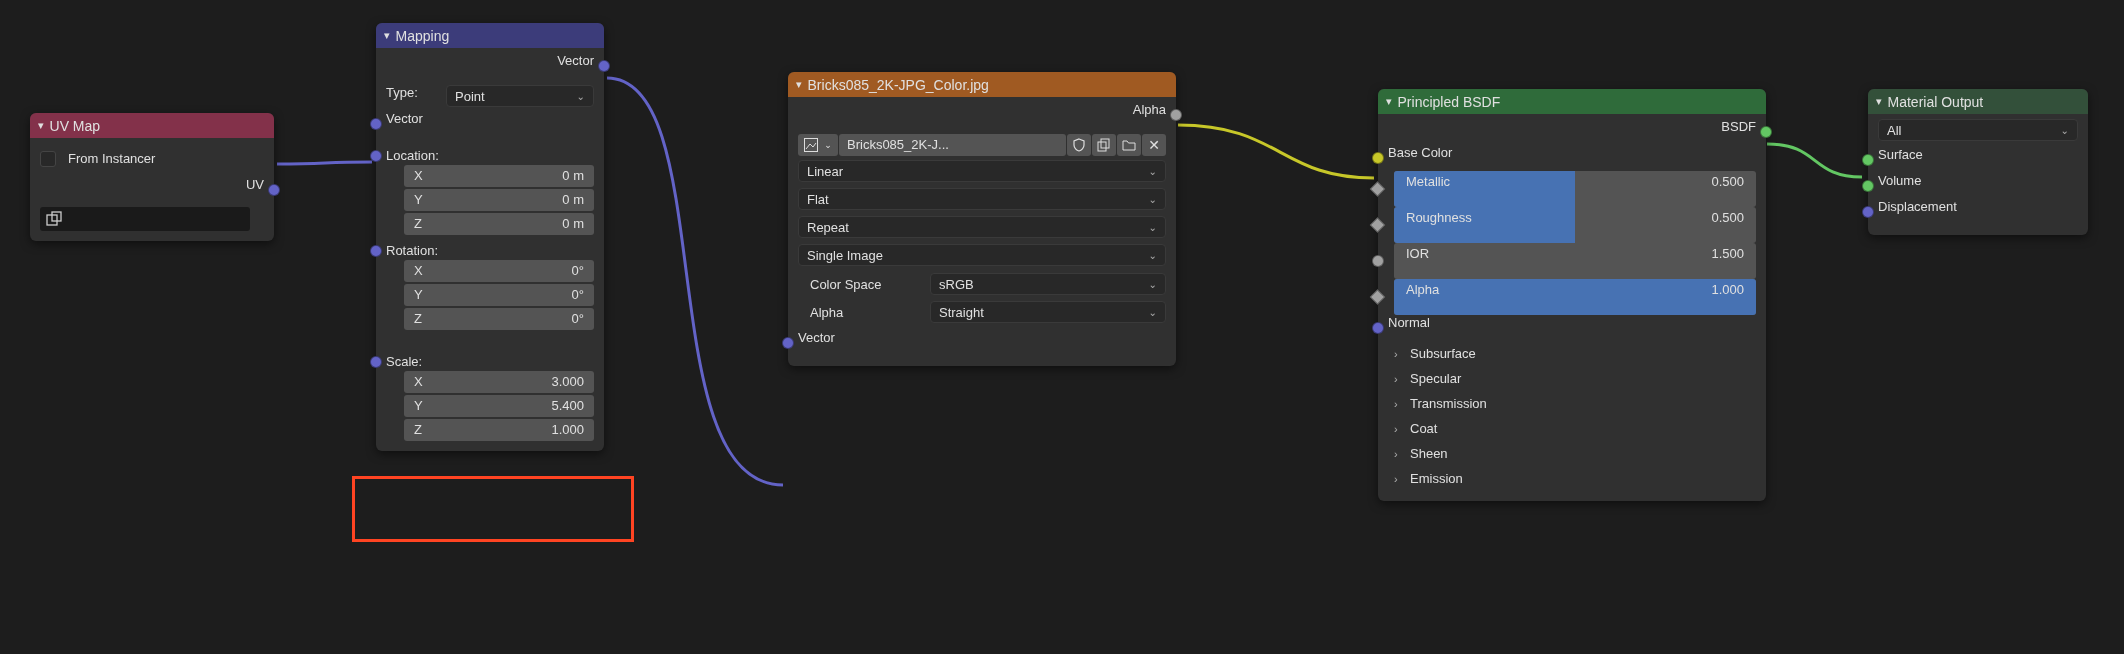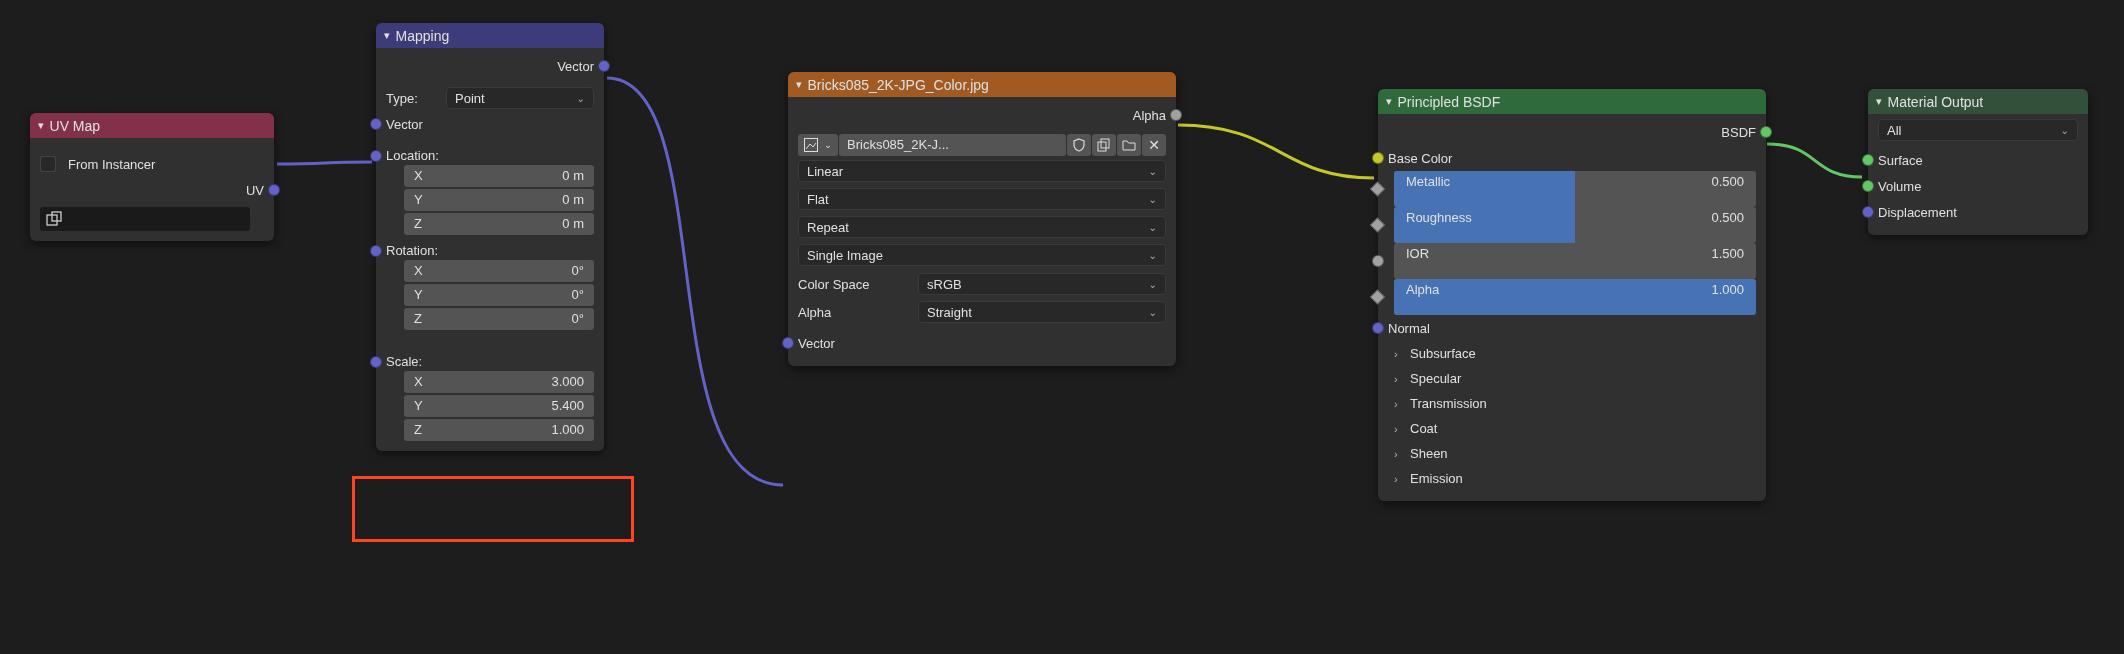--- a/index.html
+++ b/index.html
@@ -42,21 +42,21 @@
   .hdr-red    { background: #83314a; }
   .hdr-blue   { background: #3c3c7a; }
   .hdr-orange { background: #a05a22; }
   .hdr-green  { background: #2f6b3a; }
   .hdr-darkgreen { background: #33503a; }
   .node-body {
     padding: 5px 10px 10px 10px;
   }
   .row {
     display: flex;
-    align-items: center;
+    align-items: flex-start;
     min-height: 26px;
     gap: 6px;
     position: relative;
   }
   .row-right {
     justify-content: flex-end;
   }
   .socket {
     width: 12px; height: 12px;
     border-radius: 50%;
@@ -173,21 +173,21 @@
     height: 22px;
     overflow: hidden;
     white-space: nowrap;
   }
   .kv-row {
     display: flex;
     align-items: center;
     gap: 8px;
     min-height: 28px;
   }
-  .kv-row .k { width: 88px; }
+  .kv-row .k { width: 88px; margin-left: 12px; }
   .uvmap-field {
     background: #1a1a1a;
     border-radius: 3px;
     height: 24px;
     display: flex;
     align-items: center;
     padding: 0 6px;
     gap: 6px;
     margin-top: 4px;
   }

